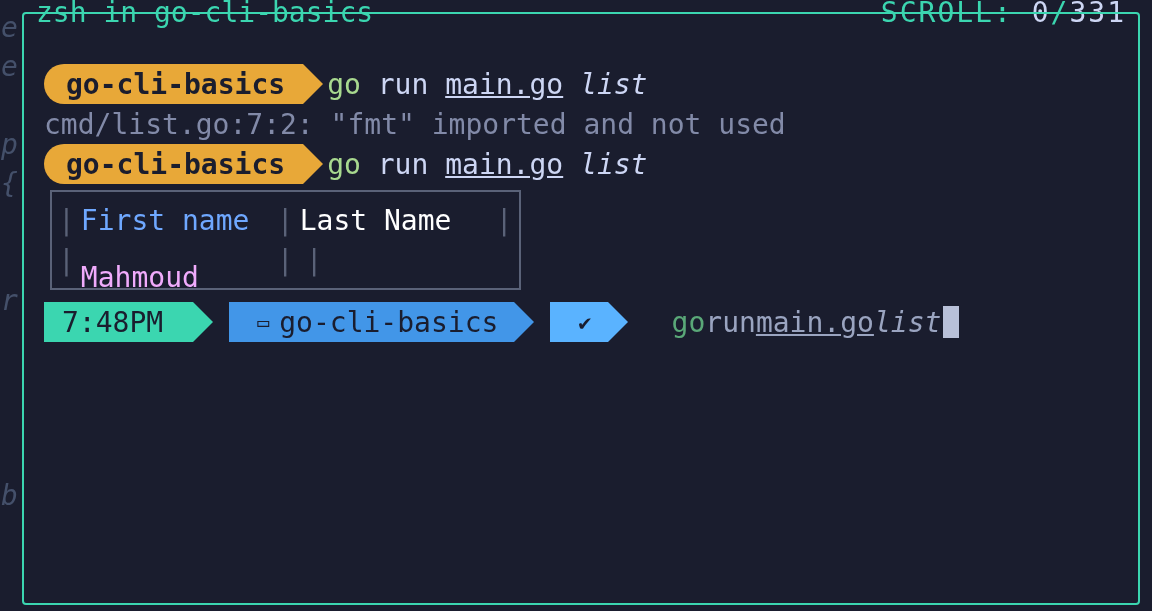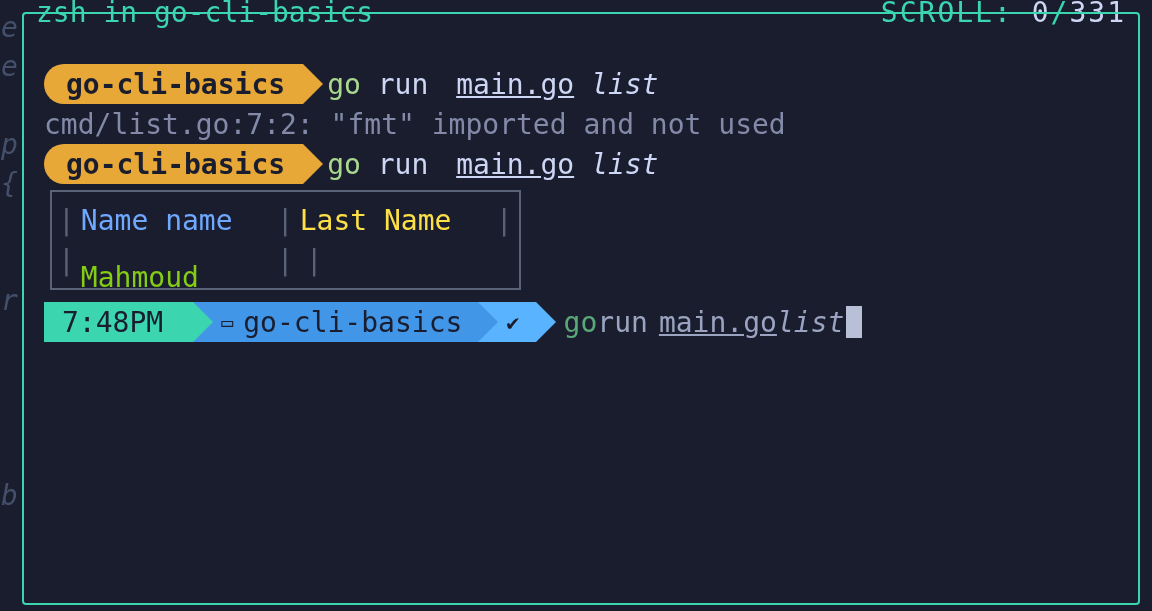--- a/index.html
+++ b/index.html
@@ -89,43 +89,44 @@
       content: "";
       position: absolute;
       right: -20px; top: 0;
       border-top: 20px solid transparent;
       border-bottom: 20px solid transparent;
       border-left: 20px solid #e8a838;
     }
     .cmd { white-space: pre; }
     .go-kw { color: #a8d98f; }
     .run-kw { color: #cdd6f4; }
-    .main-go { color: #cdd6f4; text-decoration: underline; margin-left: 11px; }
+    .main-go { color: #cdd6f4; text-decoration: underline; }
     .list-kw { color: #cdd6f4; font-style: italic; }
     .comment { color: #828aa8; }
     .err { color: #828aa8; }
 
     .table-box {
       border: 2px solid #5a6278;
       margin: 6px 0 6px 6px;
       display: inline-block;
       padding: 8px 0 8px 0;
       min-width: 464px;
     }
     .trow { height: 40px; display: flex; align-items: center; }
     .pipe { color: #5a6278; padding: 0 6px; }
     .cell1 { width: 190px; color: #6fa8ff; }
-    .cell2 { width: 190px; color: #fde047; }
-    .cell-data { color: #84cc16; margin-top: 34px; }
+    .cell2 { width: 190px; color: #ffffff; }
+    .cell-data { color: #f0abfc; margin-top: 34px; }
 
     .powerline {
       display: flex;
       align-items: center;
       height: 40px;
       margin-top: 6px;
+      gap: 36px;
     }
     .seg {
       height: 40px;
       display: inline-flex;
       align-items: center;
       position: relative;
       padding: 0 16px 0 28px;
       font-weight: 500;
     }
     .seg::after {
@@ -206,21 +207,21 @@
     <div class="line err">cmd/list.go:7:2: "fmt" imported and not used</div>
 
     <div class="line">
       <span class="badge">go-cli-basics</span>
       <span class="cmd"><span class="go-kw">go</span> <span class="run-kw">run</span> <span class="main-go">main.go</span> <span class="list-kw">list</span></span>
     </div>
 
     <div class="table-box">
       <div class="trow">
         <span class="pipe">|</span>
-        <span class="cell1">Name name</span>
+        <span class="cell1">First name</span>
         <span class="pipe">|</span>
         <span class="cell2">Last Name</span>
         <span class="pipe">|</span>
       </div>
       <div class="trow">
         <span class="pipe">|</span>
         <span class="cell1 cell-data">Mahmoud</span>
         <span class="pipe">|</span>
         <span class="pipe">|</span>
       </div>

